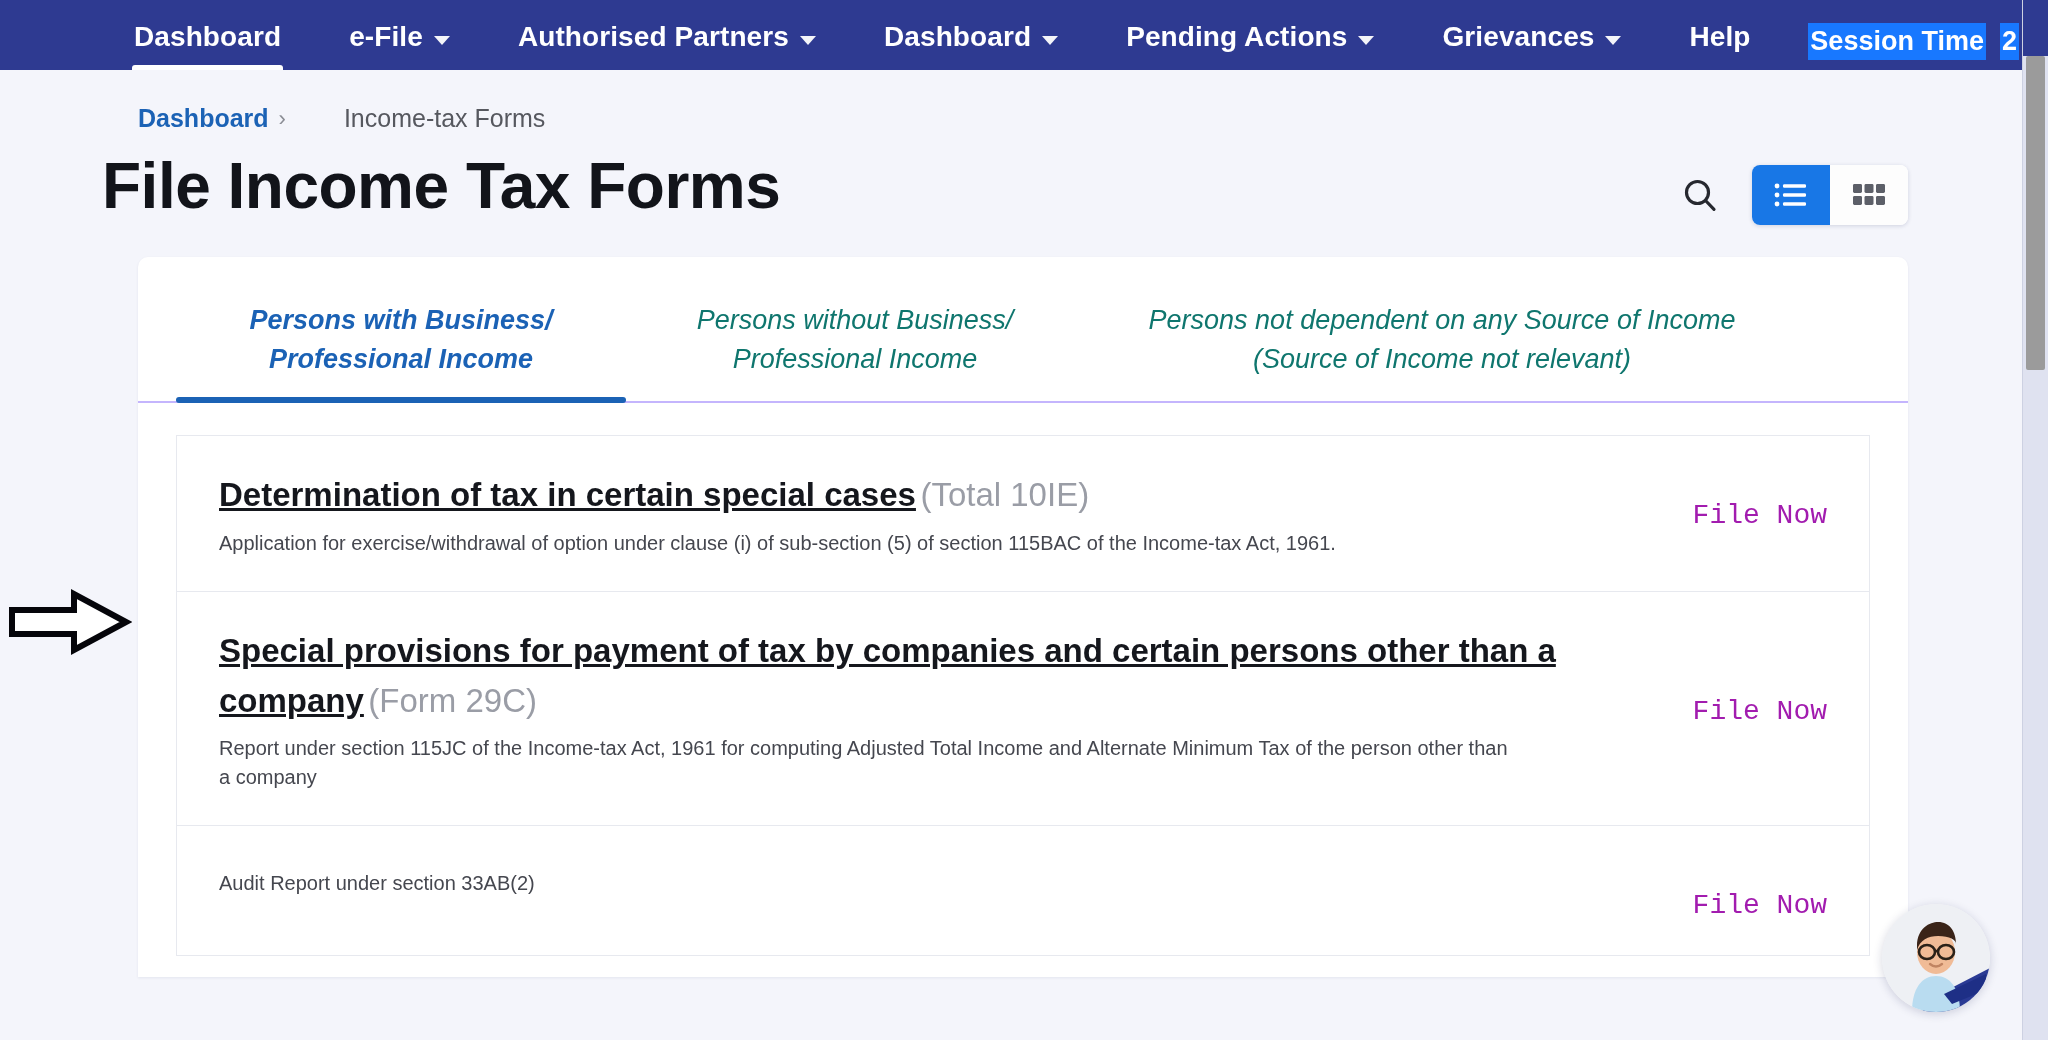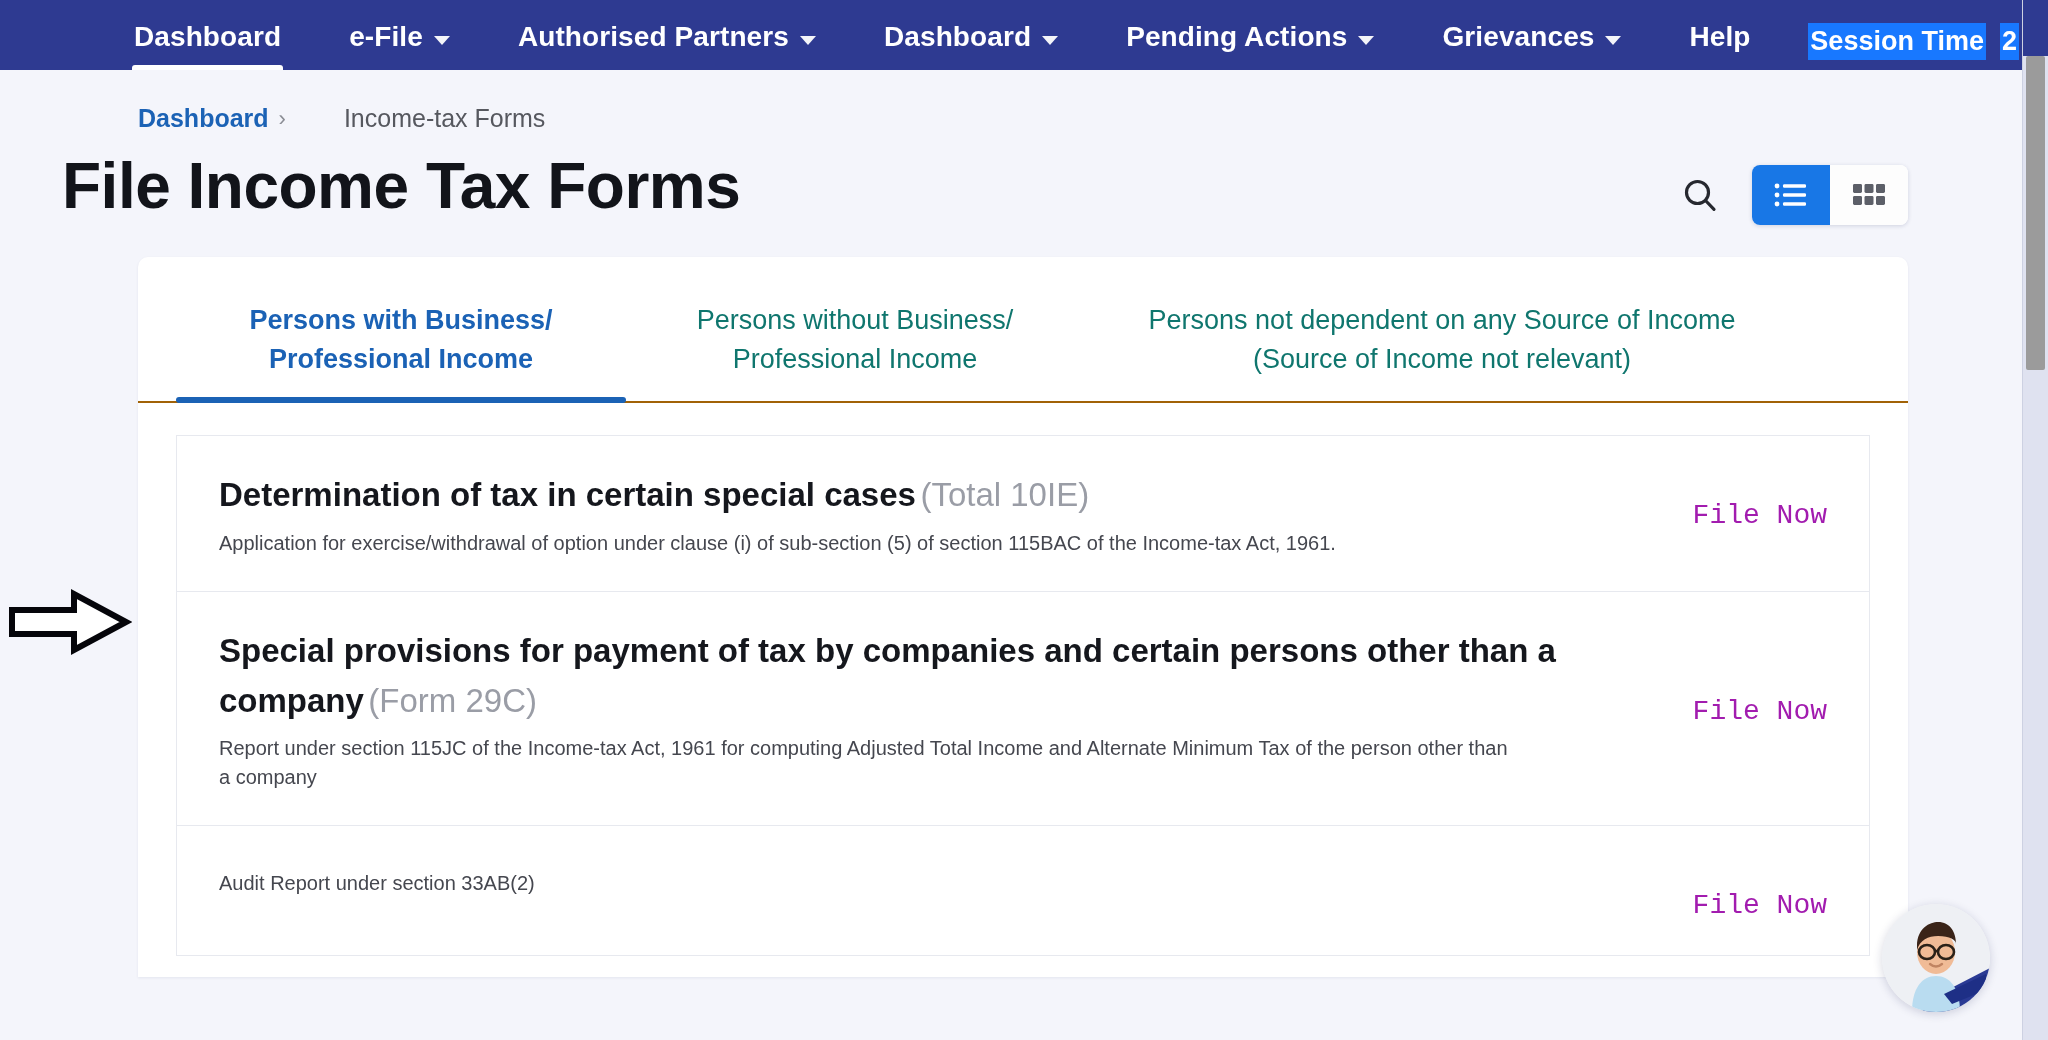--- a/index.html
+++ b/index.html
@@ -108,21 +108,21 @@
     color: #8b8d95;
     font-size: 22px;
     font-weight: 400;
   }
   .breadcrumb .crumb-cur { color: #56585f; margin-left: 48px; }
 
   .title-row {
     display: flex;
     align-items: center;
     justify-content: space-between;
-    padding: 16px 140px 0 62px;
+    padding: 16px 140px 0 102px;
   }
   .page-title {
     font-size: 64px;
     line-height: 1.15;
     font-weight: 700;
     color: #12141a;
     letter-spacing: -0.5px;
   }
   .title-tools {
     display: flex;
@@ -157,21 +157,22 @@
     margin: 32px 140px 0 138px;
     background: #ffffff;
     border-radius: 10px 10px 0 0;
     box-shadow: 0 1px 3px rgba(20,30,80,0.07);
     min-height: 720px;
   }
 
   .tabs {
     display: flex;
     padding: 0 38px;
-    border-bottom: 2px solid #a16207;
+    border-bottom: 2px solid #c4b5fd;
+    font-style: italic;
   }
   .tab {
     flex: 0 0 auto;
     padding: 44px 18px 22px;
     text-align: center;
     font-size: 27px;
     line-height: 1.45;
     color: #0f766e;
     cursor: pointer;
     position: relative;
@@ -206,20 +207,21 @@
   }
   .form-row:last-child { border-bottom: 1px solid #e7e9ef; }
 
   .form-info { flex: 1 1 auto; max-width: 1410px; padding-right: 40px; }
   .form-title {
     font-size: 33px;
     font-weight: 700;
     color: #15171d;
     line-height: 1.5;
     display: inline;
+    text-decoration: underline;
   }
   .form-code {
     font-size: 33px;
     font-weight: 400;
     color: #9a9da6;
     display: inline;
   }
   .form-desc {
     margin-top: 9px;
     font-size: 20px;

